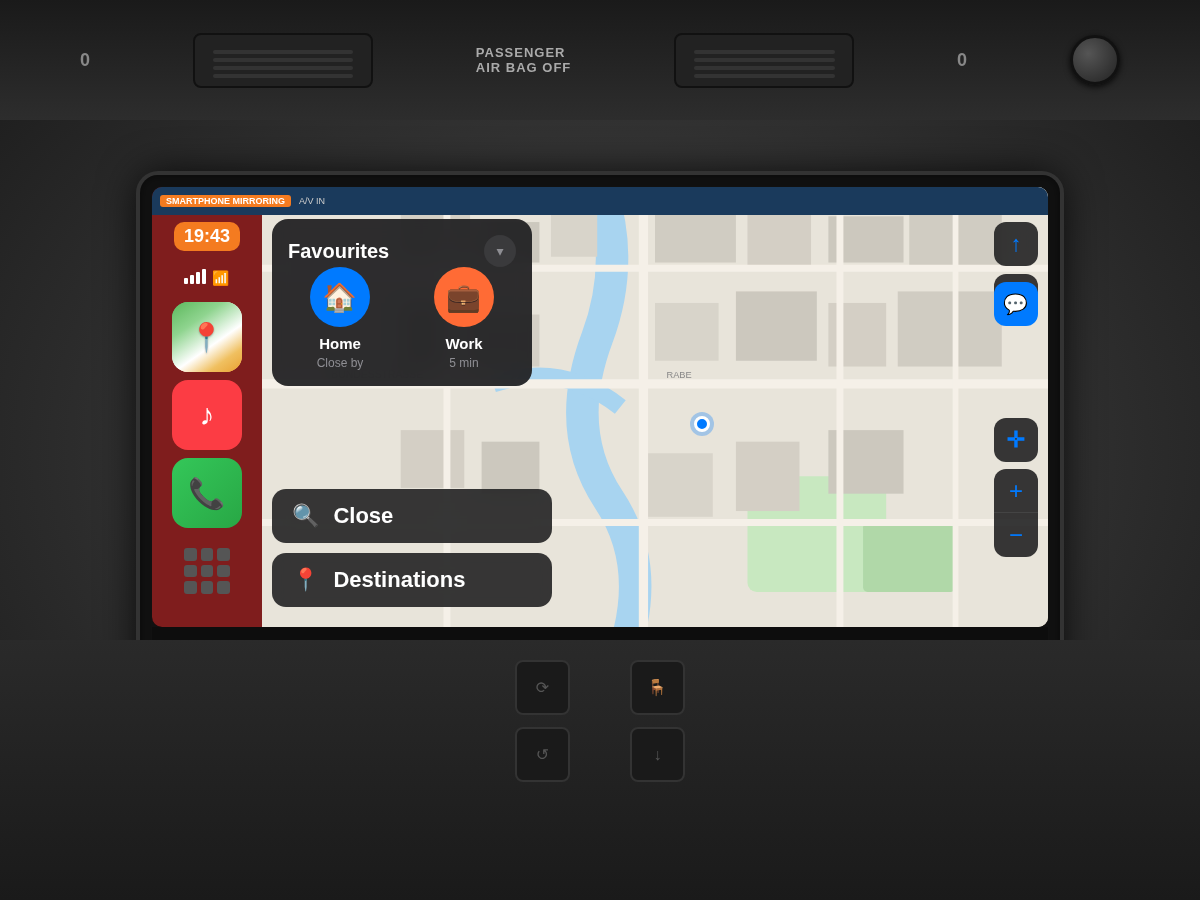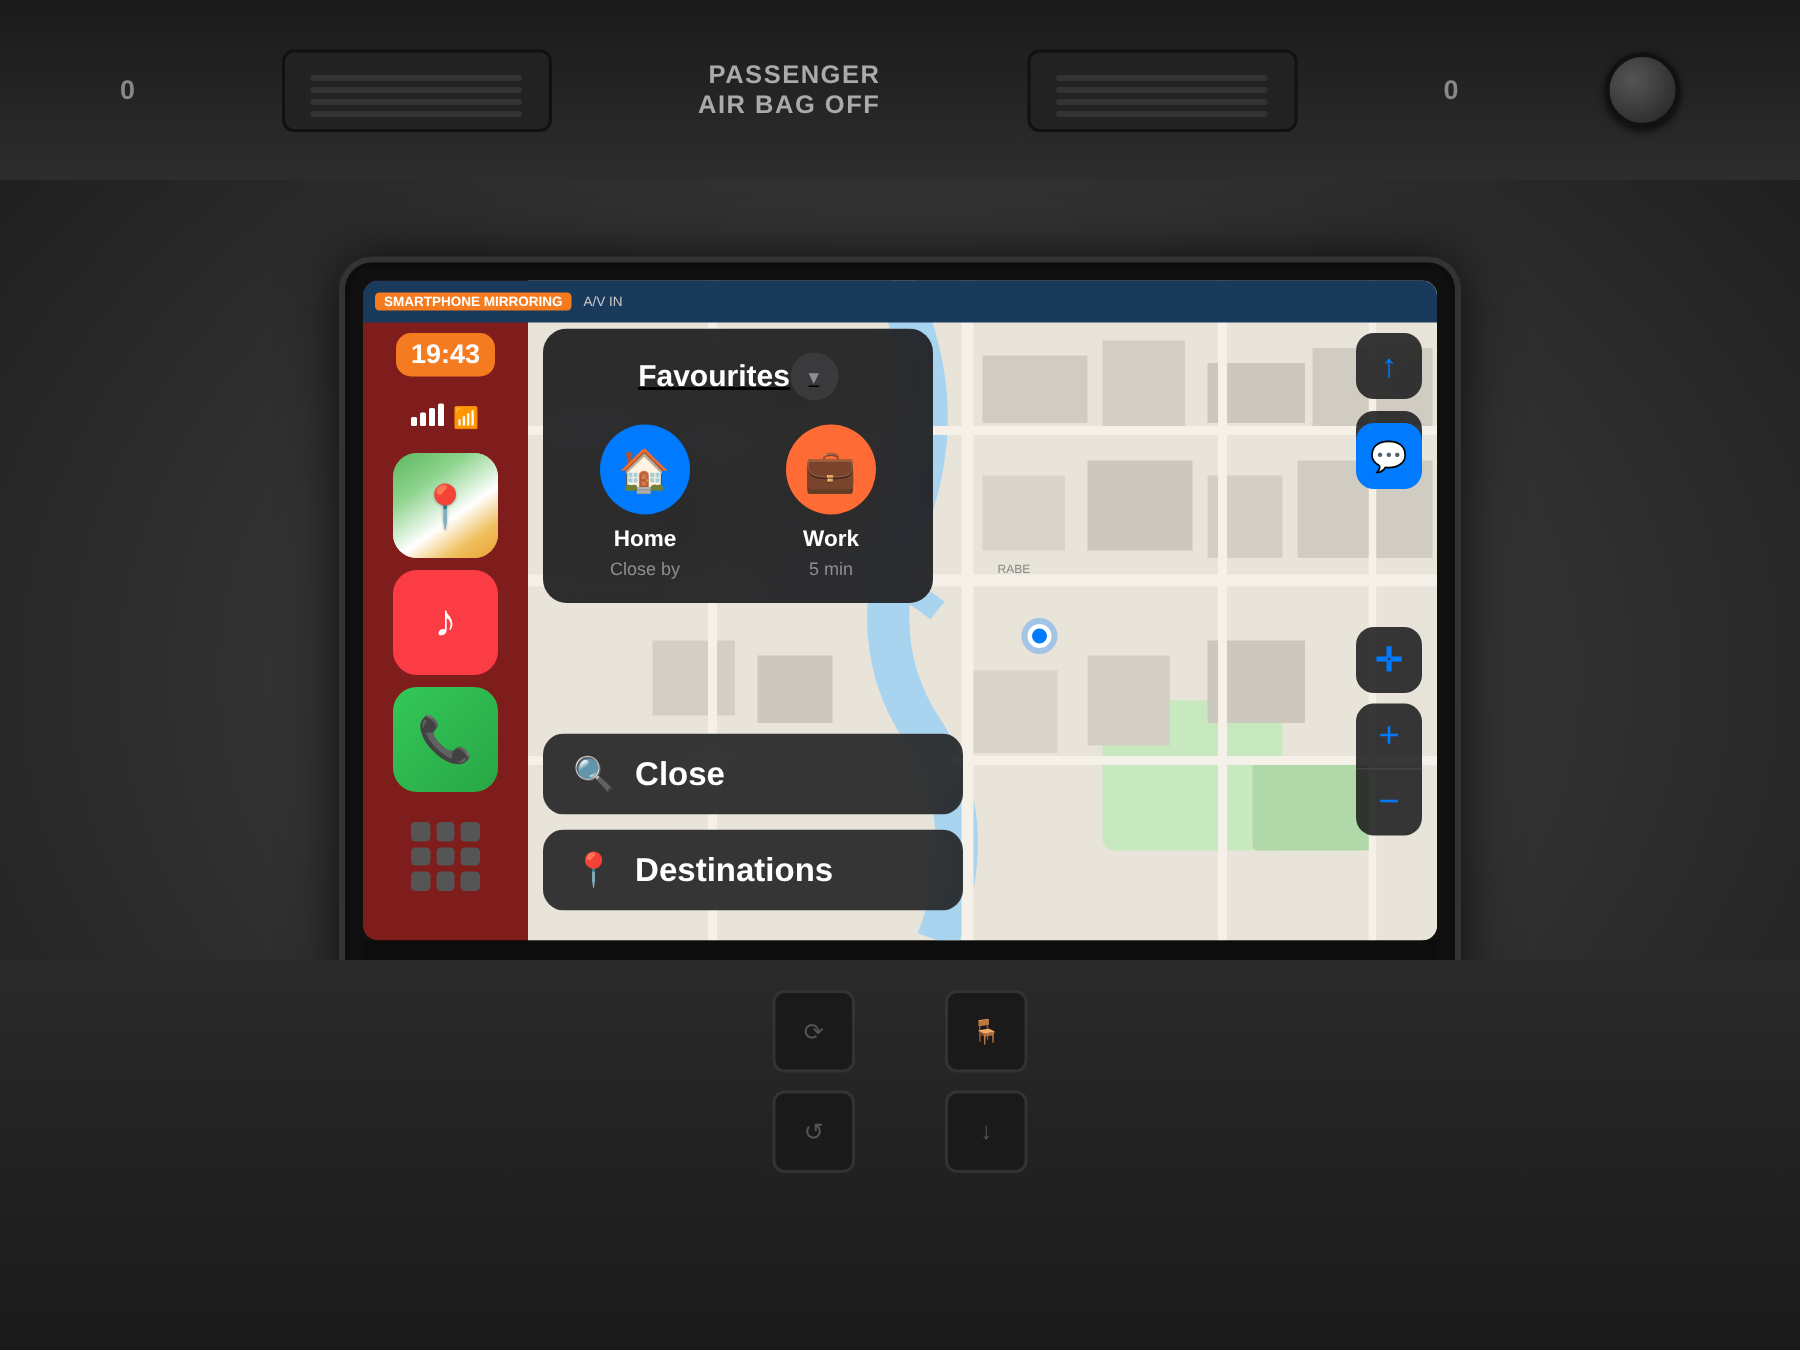--- a/index.html
+++ b/index.html
@@ -53,44 +53,44 @@
       display: block;
       width: 80%;
       height: 4px;
       background: #333;
       border-radius: 2px;
       box-shadow: 0 8px 0 #333, 0 16px 0 #333, 0 -8px 0 #333;
     }
 
     .airbag-label {
       color: #aaa;
-      font-size: 17px;
+      font-size: 13px;
       font-weight: bold;
       letter-spacing: 1px;
-      text-align: right;
+      text-align: left;
     }
 
     .dash-knob {
       width: 50px;
       height: 50px;
       background: radial-gradient(circle at 35% 35%, #555, #222);
       border-radius: 50%;
       border: 3px solid #111;
       box-shadow: 0 2px 6px rgba(0,0,0,0.8);
     }
 
     .zero-label {
       color: #888;
       font-size: 18px;
       font-weight: bold;
     }
 
     
     .screen-outer {
-      width: 740px;
+      width: 920px;
       height: 520px;
       background: #111;
       border-radius: 18px;
       padding: 12px;
       box-shadow: 0 0 0 4px #333, 0 0 40px rgba(0,0,0,0.9), inset 0 0 10px rgba(0,0,0,0.5);
       position: relative;
       margin-top: -30px;
     }
 
     .screen-inner {
@@ -253,23 +253,21 @@
       background: rgba(28, 28, 30, 0.92);
       border-radius: 16px;
       padding: 16px;
       z-index: 5;
       backdrop-filter: blur(10px);
     }
 
     .favourites-header {
       display: flex;
       align-items: center;
-      justify-content: center;
-      margin-bottom: 16px;
-      text-decoration: underline;
+      justify-content: space-between;
     }
 
     .favourites-title {
       color: white;
       font-size: 20px;
       font-weight: 700;
     }
 
     .collapse-btn {
       width: 32px;

